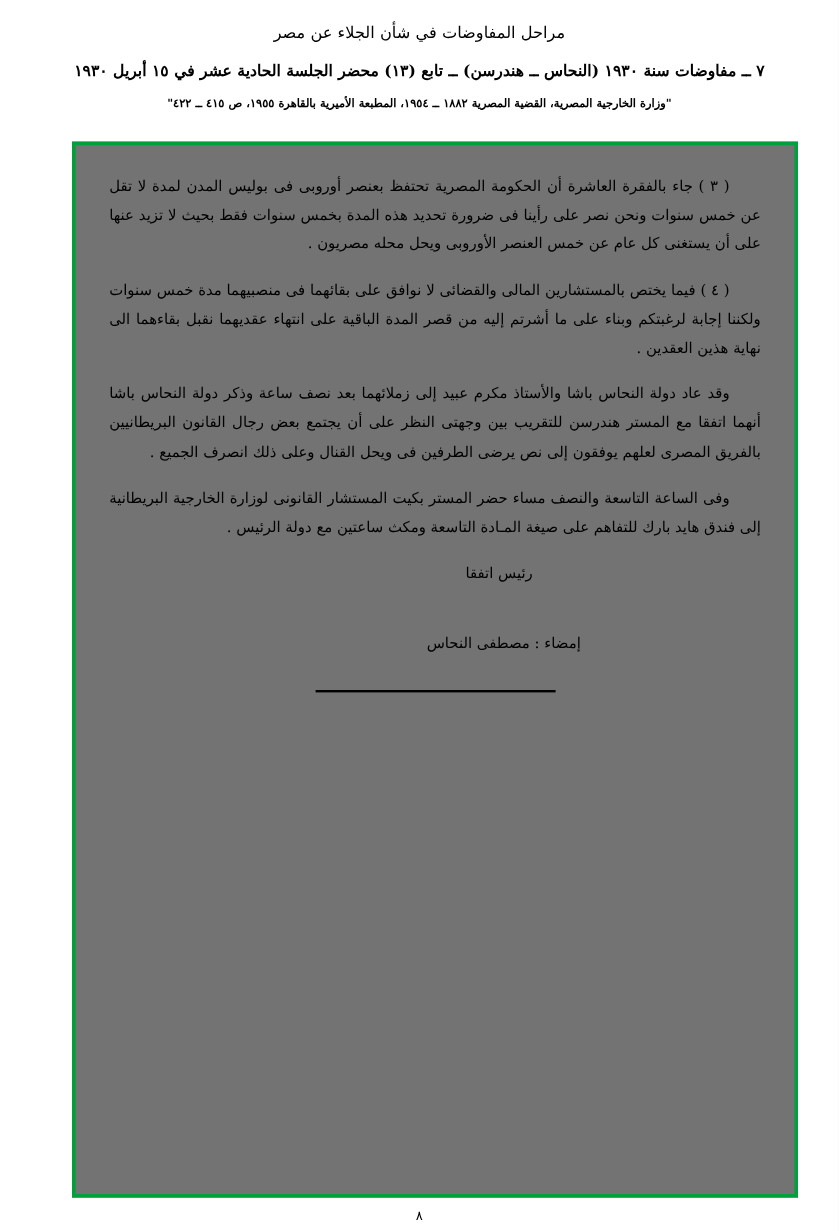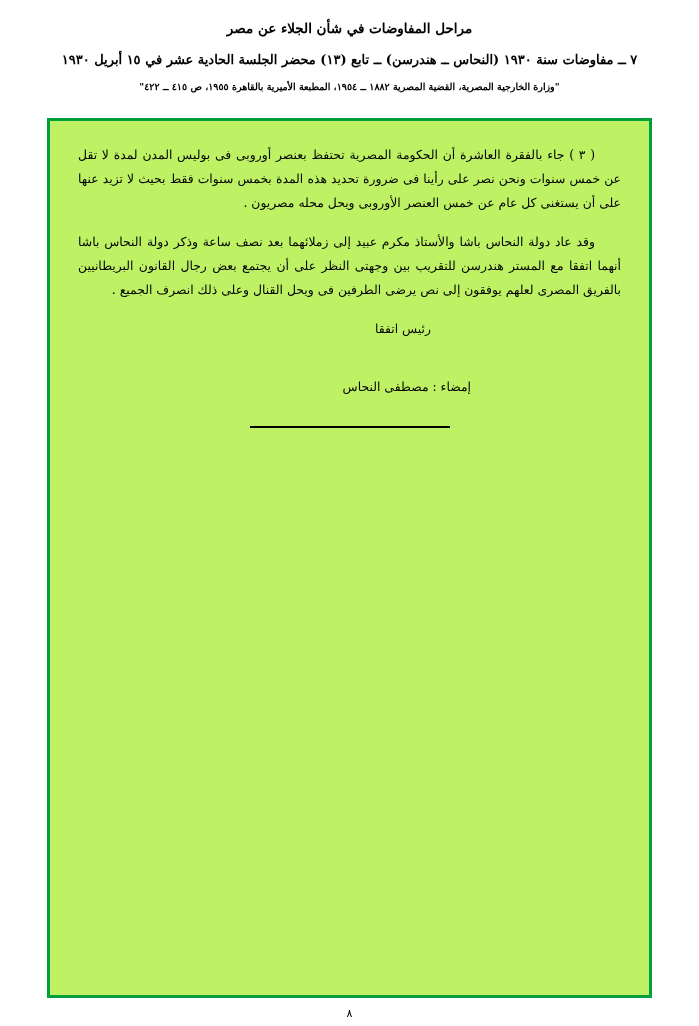--- a/index.html
+++ b/index.html
@@ -23,48 +23,48 @@
     position: relative;
   }
 
   
   .header {
     text-align: center;
     padding-top: 18px;
   }
   .header .title {
     font-size: 13.5px;
-    font-weight: bold;
+    font-weight: normal;
     color: #000;
     letter-spacing: 0;
     line-height: 1.5;
   }
   .header .subtitle {
     font-size: 13px;
     font-weight: bold;
     margin-top: 12px;
     line-height: 1.5;
   }
   .header .source {
     font-size: 9.5px;
     font-weight: bold;
     margin-top: 10px;
     line-height: 1.5;
   }
 
   
   .frame {
     position: absolute;
-    left: 47px;
+    left: 60px;
     top: 118px;
     width: 605px;
     height: 880px;
     border: 3px solid #00a03c;
     box-sizing: border-box;
-    background: #bef264;
+    background: #737373;
   }
 
   .body-text {
     padding: 22px 28px 0 28px;
     font-size: 12.4px;
     line-height: 1.95;
     text-align: justify;
     text-justify: inter-word;
   }
 
@@ -118,21 +118,23 @@
   <div class="header">
     <div class="title">مراحل المفاوضات في شأن الجلاء عن مصر</div>
     <div class="subtitle">٧ ــ مفاوضات سنة ١٩٣٠ (النحاس ــ هندرسن) ــ تابع (١٣) محضر الجلسة الحادية عشر في ١٥ أبريل ١٩٣٠</div>
     <div class="source">"وزارة الخارجية المصرية، القضية المصرية ١٨٨٢ ــ ١٩٥٤، المطبعة الأميرية بالقاهرة ١٩٥٥، ص ٤١٥ ــ ٤٢٢"</div>
   </div>
 
   <div class="frame">
     <div class="body-text">
 
       <p class="para">( ٣ ) جاء بالفقرة العاشرة أن الحكومة المصرية تحتفظ بعنصر أوروبى فى بوليس المدن لمدة لا تقل عن خمس سنوات ونحن نصر على رأينا فى ضرورة تحديد هذه المدة بخمس سنوات فقط بحيث لا تزيد عنها على أن يستغنى كل عام عن خمس العنصر الأوروبى ويحل محله مصريون .</p>
+      <p class="para">( ٤ ) فيما يختص بالمستشارين المالى والقضائى لا نوافق على بقائهما فى منصبيهما مدة خمس سنوات ولكننا إجابة لرغبتكم وبناء على ما أشرتم إليه من قصر المدة الباقية على انتهاء عقديهما نقبل بقاءهما الى نهاية هذين العقدين .</p>
       <p class="para">وقد عاد دولة النحاس باشا والأستاذ مكرم عبيد إلى زملائهما بعد نصف ساعة وذكر دولة النحاس باشا أنهما اتفقا مع المستر هندرسن للتقريب بين وجهتى النظر على أن يجتمع بعض رجال القانون البريطانيين بالفريق المصرى لعلهم يوفقون إلى نص يرضى الطرفين فى ويحل القنال وعلى ذلك انصرف الجميع .</p>
+      <p class="para">وفى الساعة التاسعة والنصف مساء حضر المستر بكيت المستشار القانونى لوزارة الخارجية البريطانية إلى فندق هايد بارك للتفاهم على صيغة المـادة التاسعة ومكث ساعتين مع دولة الرئيس .</p>
 
       <div class="signature-block">
         <div class="sig-line-1">رئيس اتفقا</div>
         <div class="sig-line-2">إمضاء : مصطفى النحاس</div>
       </div>
 
       <div class="rule-wrap">
         <div class="rule"></div>
       </div>
 

